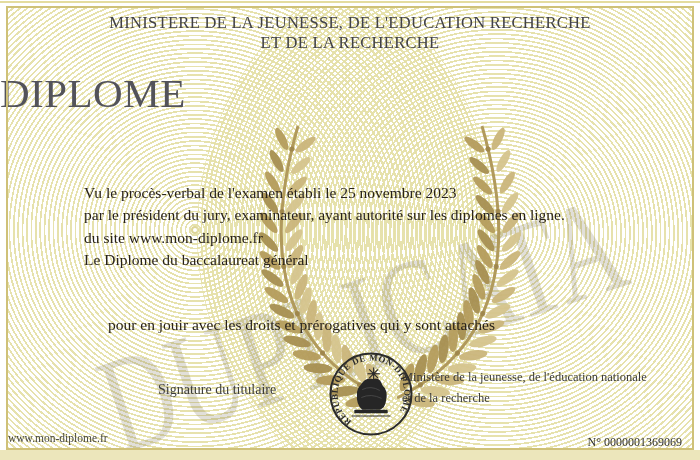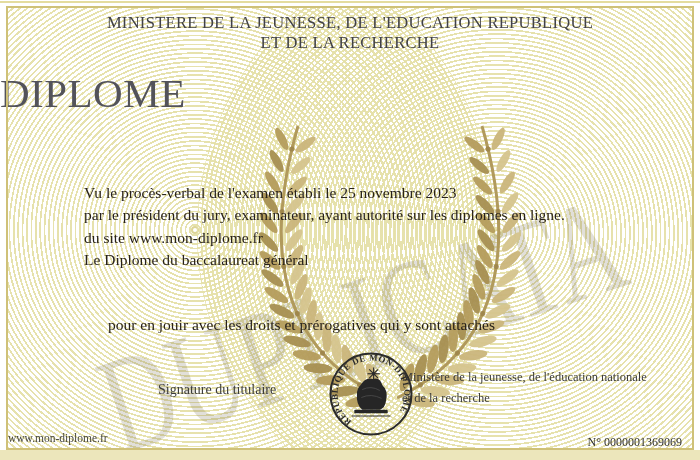--- a/index.html
+++ b/index.html
@@ -139,21 +139,21 @@
       <ellipse cx="507.3" cy="182.4" rx="12.5" ry="4.2" transform="rotate(-57.4 507.3 182.4)" fill="#cab57b" opacity="0.95"></ellipse>
       <ellipse cx="482.7" cy="185.6" rx="12.5" ry="4.2" transform="rotate(-137.4 482.7 185.6)" fill="#b49c5c" opacity="0.95"></ellipse>
       <ellipse cx="503.4" cy="161.0" rx="12.3" ry="4.1" transform="rotate(-60.6 503.4 161.0)" fill="#d5c48d" opacity="0.95"></ellipse>
       <ellipse cx="479.2" cy="165.5" rx="12.3" ry="4.1" transform="rotate(-140.6 479.2 165.5)" fill="#a78f51" opacity="0.95"></ellipse>
       <ellipse cx="498.2" cy="138.9" rx="12.2" ry="4.1" transform="rotate(-63.4 498.2 138.9)" fill="#cab57b" opacity="0.95"></ellipse>
       <ellipse cx="474.4" cy="144.6" rx="12.2" ry="4.1" transform="rotate(-143.4 474.4 144.6)" fill="#b49c5c" opacity="0.95"></ellipse>
       <circle cx="488.1" cy="149.0" r="2.6" fill="#9d854a" opacity="0.9"></circle>
     </svg>
 
   <div class="hdr">
-    <div>MINISTERE DE LA JEUNESSE, DE L'EDUCATION REPUBLIQUE</div>
+    <div>MINISTERE DE LA JEUNESSE, DE L'EDUCATION RECHERCHE</div>
     <div>ET DE LA RECHERCHE</div>
   </div>
 
   <div class="ttl">
     <div class="t1">DIPLOME</div>
   </div>
 
   <div class="bodytxt">
     <p>Vu le procès-verbal de l'examen établi le 25 novembre 2023</p>
     <p>par le président du jury, examinateur, ayant autorité sur les diplomes en ligne.</p>

